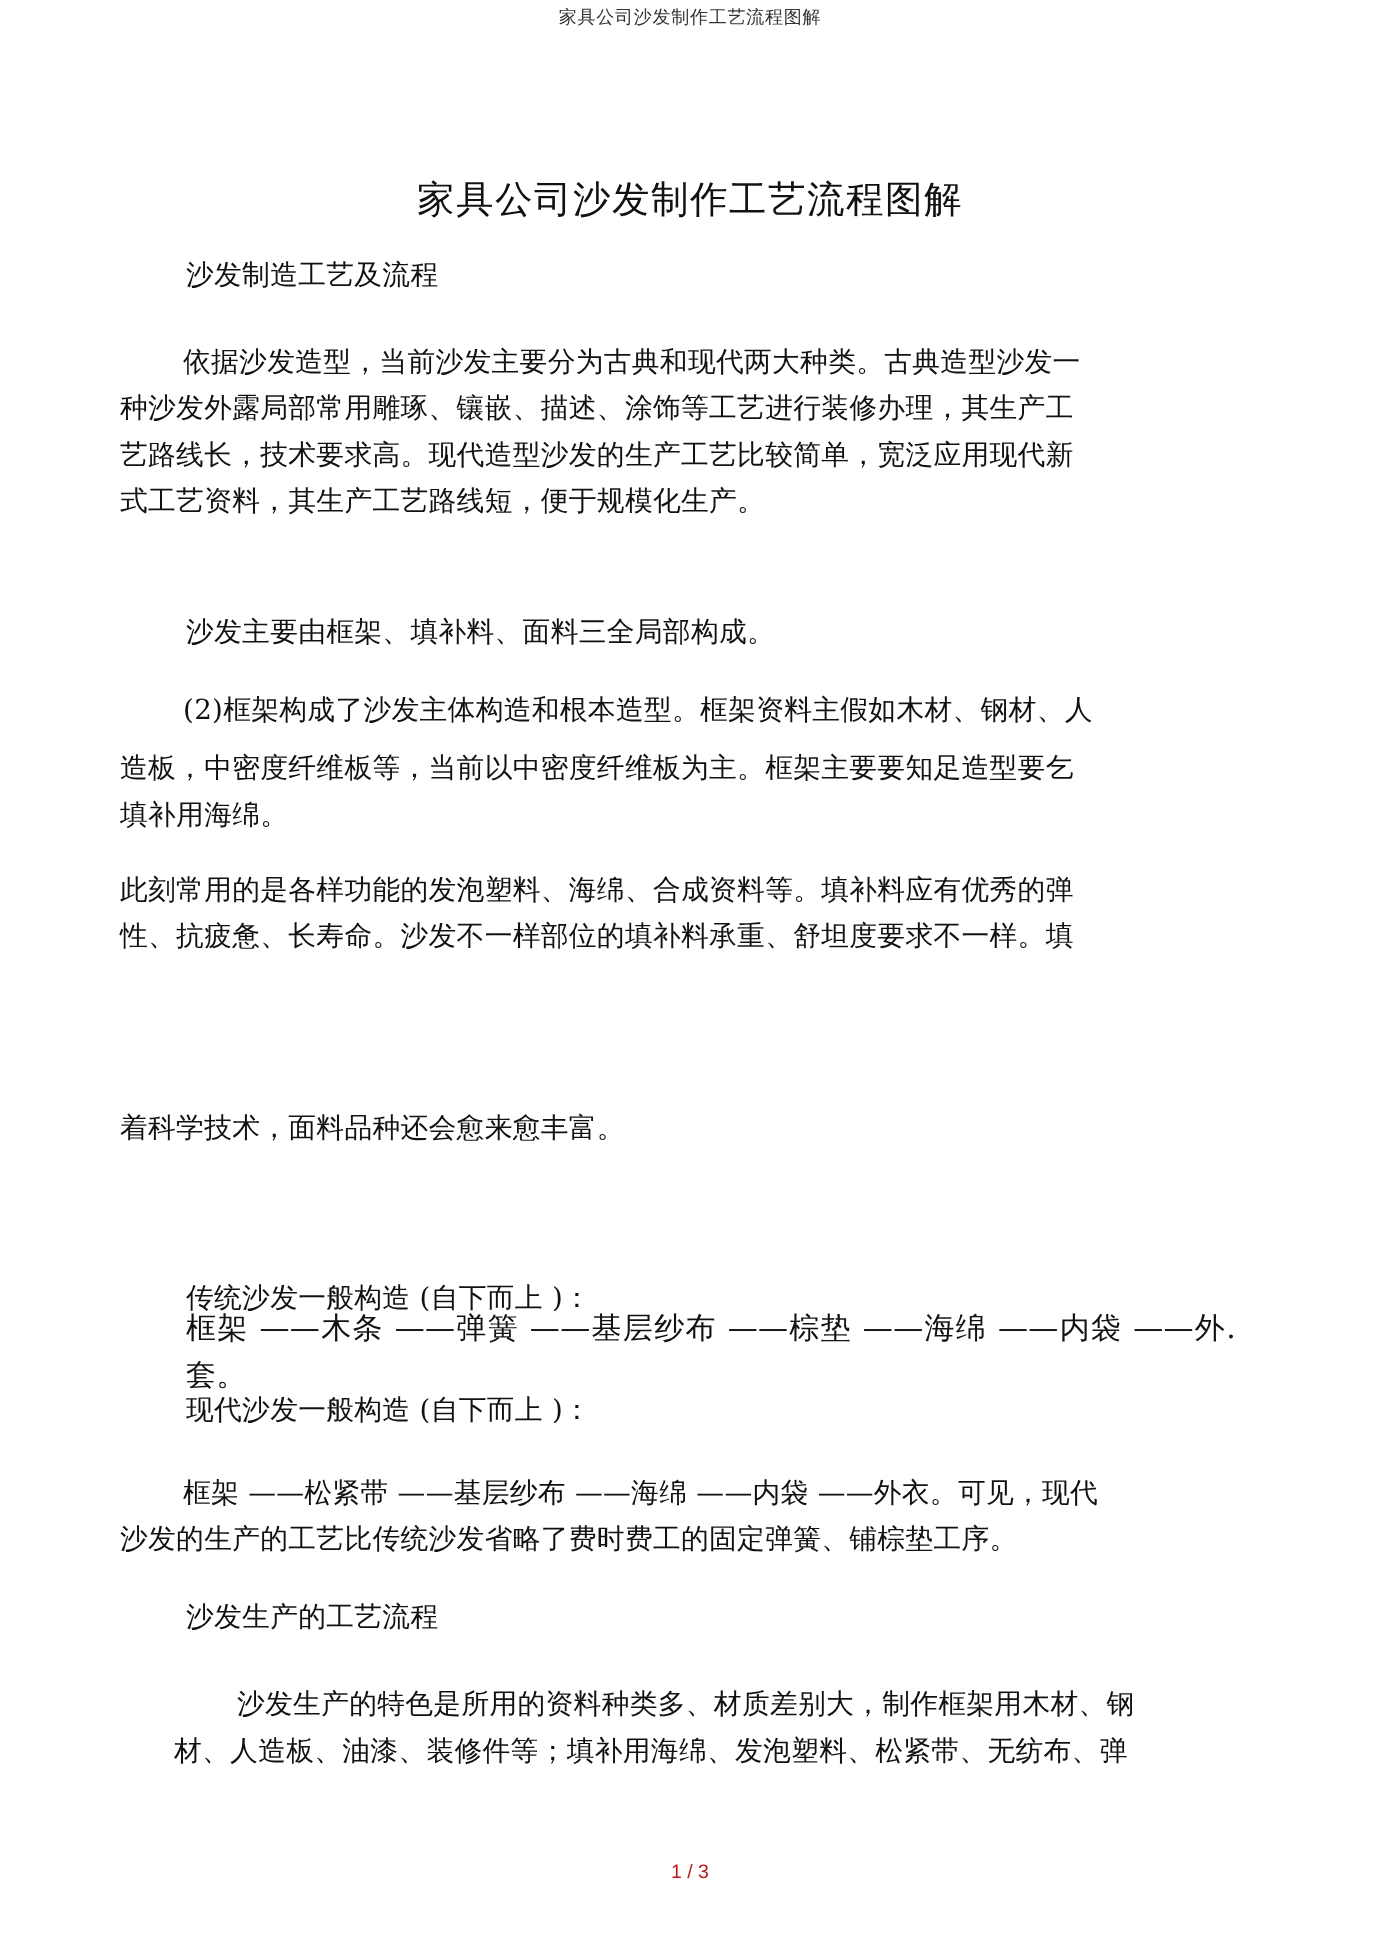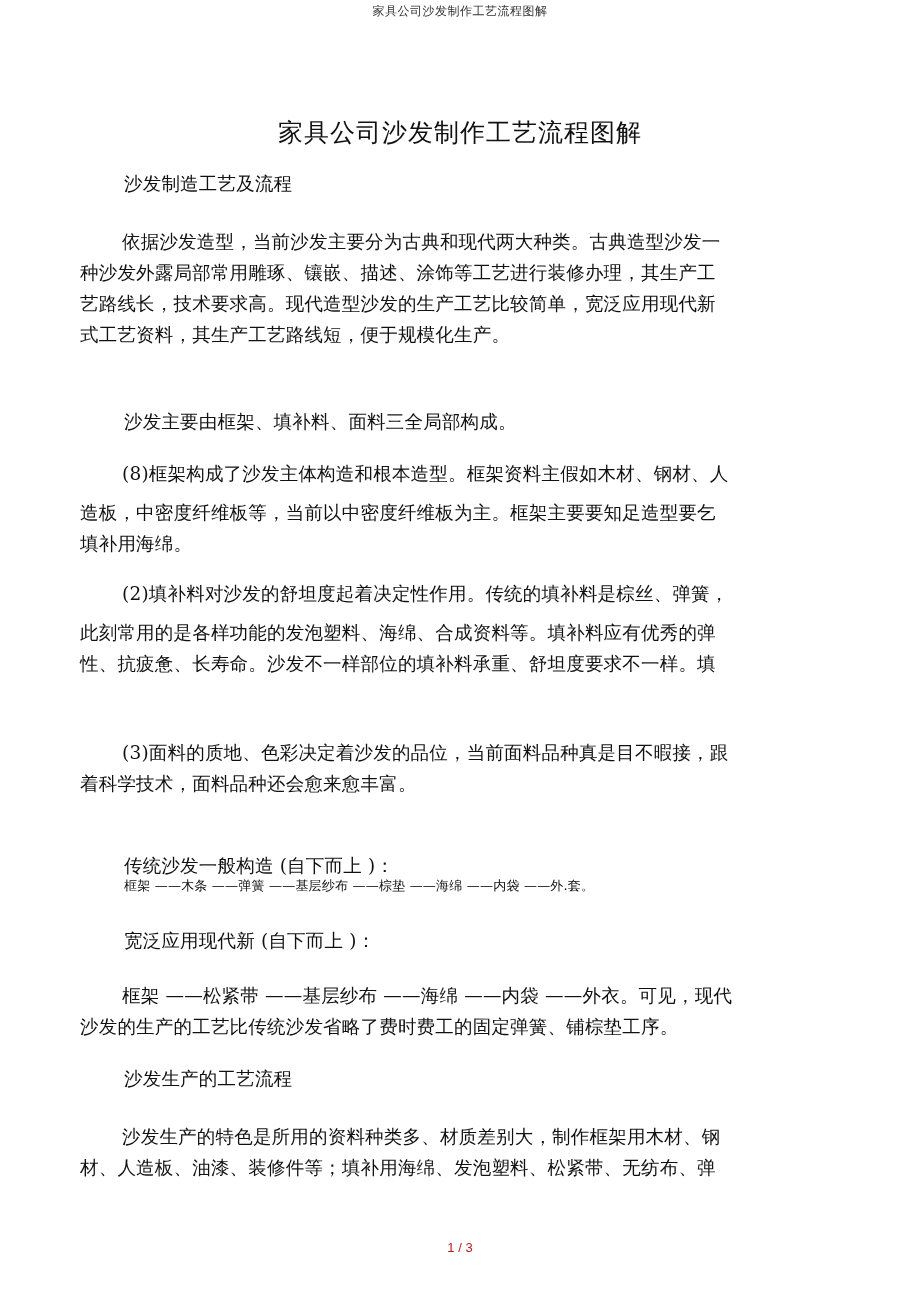--- a/index.html
+++ b/index.html
@@ -29,47 +29,45 @@
 <div class="p" style="top:226px;">
   <span class="line first">依据沙发造型，当前沙发主要分为古典和现代两大种类。古典造型沙发一</span>
   <span class="line">种沙发外露局部常用雕琢、镶嵌、描述、涂饰等工艺进行装修办理，其生产工</span>
   <span class="line">艺路线长，技术要求高。现代造型沙发的生产工艺比较简单，宽泛应用现代新</span>
   <span class="line">式工艺资料，其生产工艺路线短，便于规模化生产。</span>
 </div>
 
 <div class="p heading" style="top:406px;">沙发主要由框架、填补料、面料三全局部构成。</div>
 
 <div class="p" style="top:458px;">
-  <span class="line first" style="margin-bottom:8px;">(8)框架构成了沙发主体构造和根本造型。框架资料主假如木材、钢材、人</span>
+  <span class="line first" style="margin-bottom:8px;">(2)框架构成了沙发主体构造和根本造型。框架资料主假如木材、钢材、人</span>
   <span class="line">造板，中密度纤维板等，当前以中密度纤维板为主。框架主要要知足造型要乞</span>
   <span class="line">填补用海绵。</span>
 </div>
 
 <div class="p" style="top:578px;">
-  <span class="line first" style="margin-bottom:8px;">(2)填补料对沙发的舒坦度起着决定性作用。传统的填补料是棕丝、弹簧，</span>
   <span class="line">此刻常用的是各样功能的发泡塑料、海绵、合成资料等。填补料应有优秀的弹</span>
   <span class="line">性、抗疲惫、长寿命。沙发不一样部位的填补料承重、舒坦度要求不一样。填</span>
 </div>
 
 <div class="p" style="top:737px;">
-  <span class="line first">(3)面料的质地、色彩决定着沙发的品位，当前面料品种真是目不暇接，跟</span>
   <span class="line">着科学技术，面料品种还会愈来愈丰富。</span>
 </div>
 
 <div class="p heading" style="top:818px;margin-top:32px;">传统沙发一般构造 (自下而上 )：</div>
 
-<div class="p heading" style="top:870px; width:700px; font-size:13px;">框架 ——木条 ——弹簧 ——基层纱布 ——棕垫 ——海绵 ——内袋 ——外.套。</div>
+<div class="p heading" style="top:870px; width:700px; font-size:20px;">框架 ——木条 ——弹簧 ——基层纱布 ——棕垫 ——海绵 ——内袋 ——外.套。</div>
 
-<div class="p heading" style="top:925px;">宽泛应用现代新 (自下而上 )：</div>
+<div class="p heading" style="top:925px;">现代沙发一般构造 (自下而上 )：</div>
 
 <div class="p" style="top:980px;">
   <span class="line first">框架  ——松紧带  ——基层纱布  ——海绵  ——内袋  ——外衣。可见，现代</span>
   <span class="line">沙发的生产的工艺比传统沙发省略了费时费工的固定弹簧、铺棕垫工序。</span>
 </div>
 
 <div class="p heading" style="top:1063px;">沙发生产的工艺流程</div>
 
-<div class="p" style="top:1121px;">
+<div class="p" style="top:1121px;margin-left:36px;">
   <span class="line first">沙发生产的特色是所用的资料种类多、材质差别大，制作框架用木材、钢</span>
   <span class="line">材、人造板、油漆、装修件等；填补用海绵、发泡塑料、松紧带、无纺布、弹</span>
 </div>
 
 <div class="page-number">1 / 3</div>
 
 </body></html>

